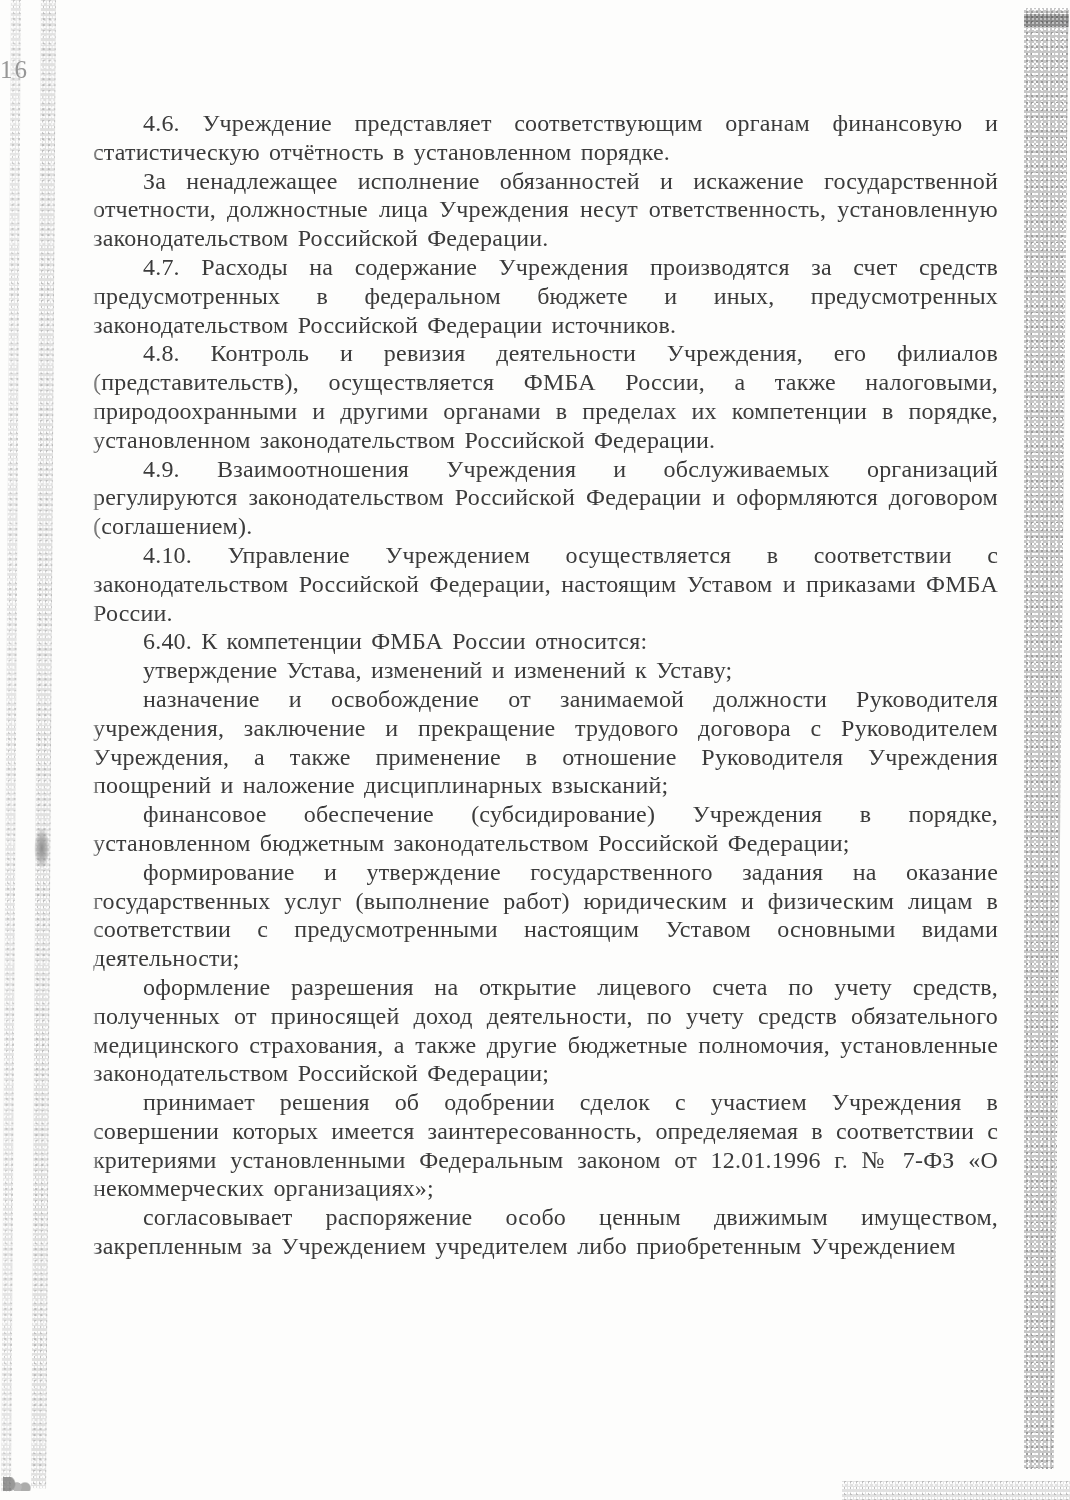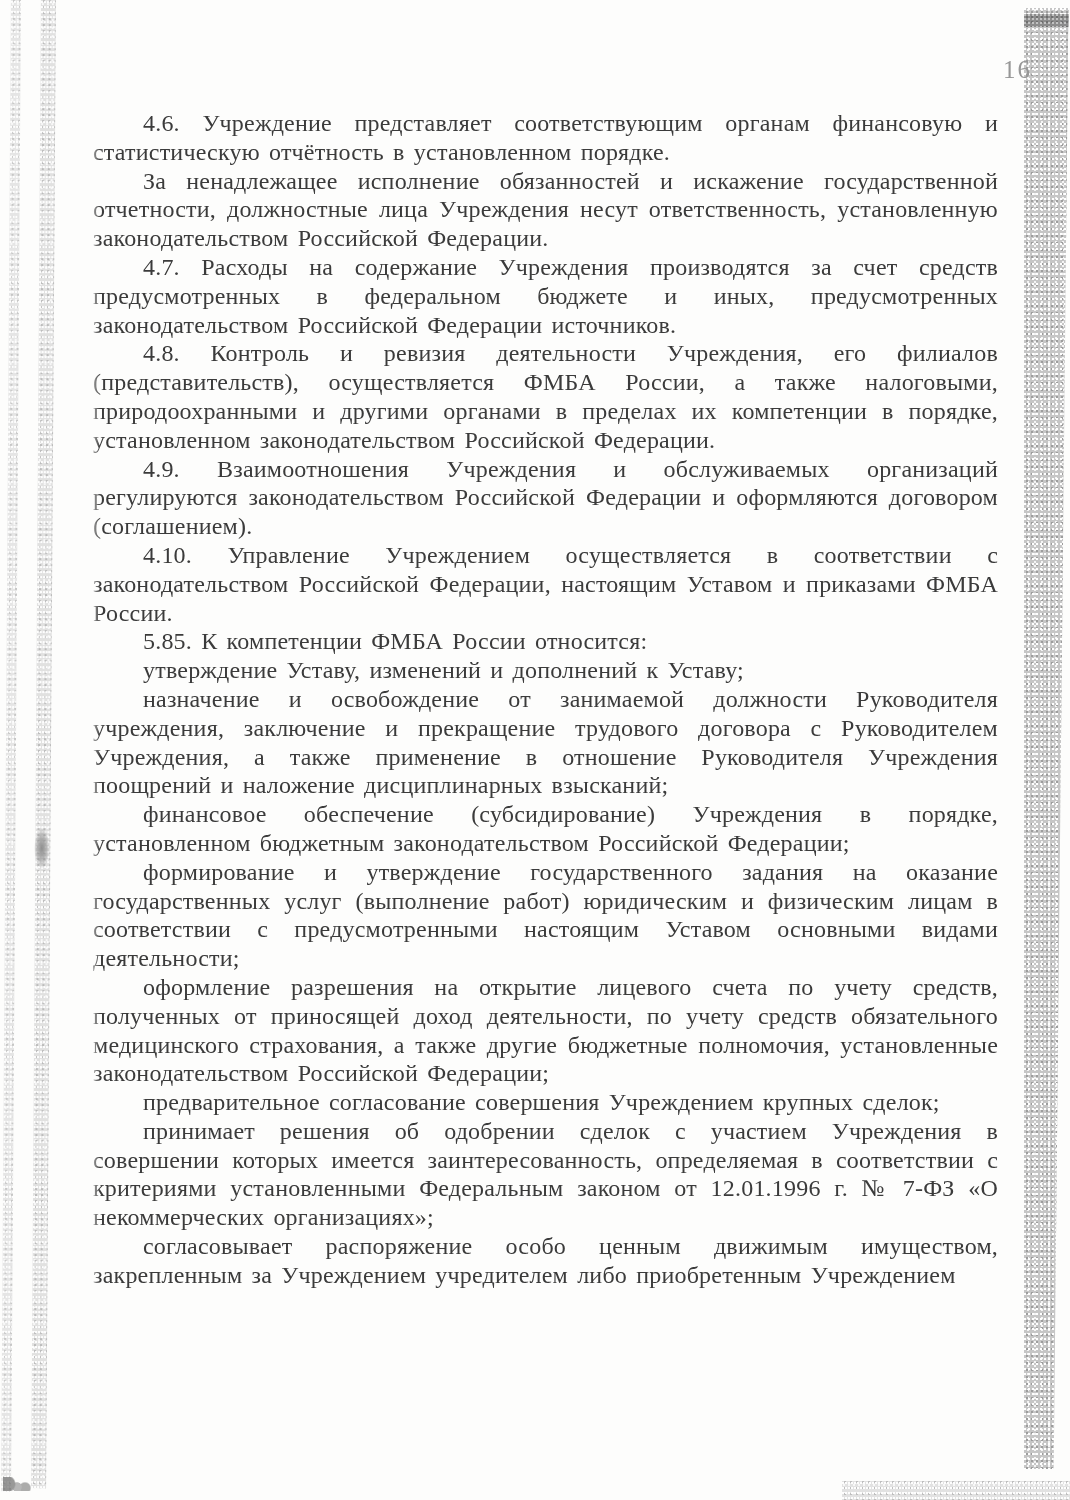--- a/index.html
+++ b/index.html
@@ -14,21 +14,21 @@
     background: #fdfdfc;
     font-family: "Liberation Serif", serif;
   }
 
   
   .page-number {
     position: absolute;
     top: 56px;
     left: 0;
     width: 1032px;
-    text-align: right;
+    text-align: left;
     font-size: 25px;
     letter-spacing: 2px;
     color: #979797;
   }
   .text-block {
     position: absolute;
     top: 109px;
     left: 93px;
     width: 905px;
     color: #3b3b3b;
@@ -159,24 +159,23 @@
 
 <div class="page-number">16</div>
 
 <div class="text-block">
   <p>4.6. Учреждение представляет соответствующим органам финансовую и статистическую отчётность в установленном порядке.</p>
   <p>За ненадлежащее исполнение обязанностей и искажение государственной отчетности, должностные лица Учреждения несут ответственность, установленную законодательством Российской Федерации.</p>
   <p>4.7. Расходы на содержание Учреждения производятся за счет средств предусмотренных в федеральном бюджете и иных, предусмотренных законодательством Российской Федерации источников.</p>
   <p>4.8. Контроль и ревизия деятельности Учреждения, его филиалов (представительств), осуществляется ФМБА России, а также налоговыми, природоохранными и другими органами в пределах их компетенции в порядке, установленном законодательством Российской Федерации.</p>
   <p>4.9. Взаимоотношения Учреждения и обслуживаемых организаций регулируются законодательством Российской Федерации и оформляются договором (соглашением).</p>
   <p>4.10. Управление Учреждением осуществляется в соответствии с законодательством Российской Федерации, настоящим Уставом и приказами ФМБА России.</p>
-  <p>5.85. К компетенции ФМБА России относится:</p>
-  <p>утверждение Уставу, изменений и дополнений к Уставу;</p>
+  <p>6.40. К компетенции ФМБА России относится:</p>
+  <p>утверждение Устава, изменений и изменений к Уставу;</p>
   <p>назначение и освобождение от занимаемой должности Руководителя учреждения, заключение и прекращение трудового договора с Руководителем Учреждения, а также применение в отношение Руководителя Учреждения поощрений и наложение дисциплинарных взысканий;</p>
   <p>финансовое обеспечение (субсидирование) Учреждения в порядке, установленном бюджетным законодательством Российской Федерации;</p>
   <p>формирование и утверждение государственного задания на оказание государственных услуг (выполнение работ) юридическим и физическим лицам в соответствии с предусмотренными настоящим Уставом основными видами деятельности;</p>
   <p>оформление разрешения на открытие лицевого счета по учету средств, полученных от приносящей доход деятельности, по учету средств обязательного медицинского страхования, а также другие бюджетные полномочия, установленные законодательством Российской Федерации;</p>
-  <p>предварительное согласование совершения Учреждением крупных сделок;</p>
   <p>принимает решения об одобрении сделок с участием Учреждения в совершении которых имеется заинтересованность, определяемая в соответствии с критериями установленными Федеральным законом от 12.01.1996 г. № 7-ФЗ «О некоммерческих организациях»;</p>
   <p>согласовывает распоряжение особо ценным движимым имуществом, закрепленным за Учреждением учредителем либо приобретенным Учреждением</p>
 </div>
 
 <div class="left-fade"></div>
 
 </body></html>

